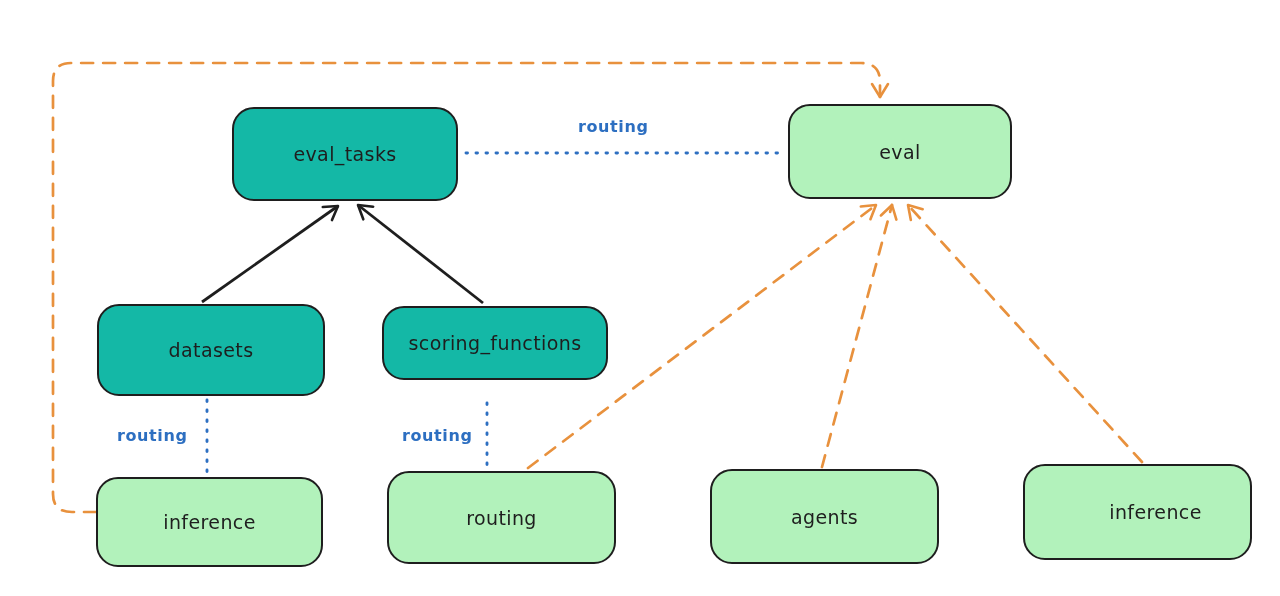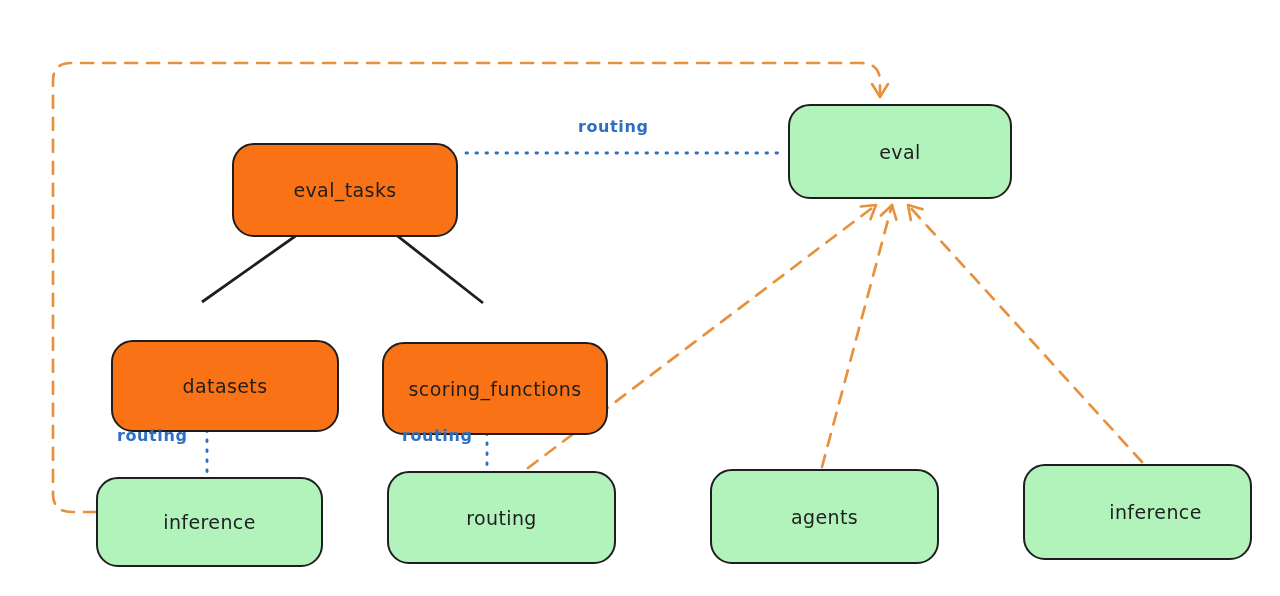--- a/index.html
+++ b/index.html
@@ -27,36 +27,36 @@
     box-sizing: border-box;
     border: 2.6px solid #1e1e1e;
     border-radius: 22px;
     display: flex;
     align-items: center;
     justify-content: center;
     font-size: 19px;
     letter-spacing: 0.4px;
     color: #1e1e1e;
   }
-  .node-blue  { background: #f97316; margin-top: 36px; }
+  .node-blue  { background: #14b8a6; }
   .node-green { background: #b2f2bb; align-items: center; }
 
   .routing-label {
     position: absolute;
     color: #2d6fc1;
     font-weight: 600;
     font-size: 16px;
     letter-spacing: 0.6px;
   }
 
   
   #n-eval-tasks        { left: 232px;  top: 107px; width: 226px; height: 94px; }
   #n-eval              { left: 788px;  top: 104px; width: 224px; height: 95px; }
-  #n-datasets          { left: 111px;   top: 304px; width: 228px; height: 92px; }
-  #n-scoring-functions { left: 382px;  top: 306px; width: 226px; height: 93px; }
+  #n-datasets          { left: 97px;   top: 304px; width: 228px; height: 92px; }
+  #n-scoring-functions { left: 382px;  top: 306px; width: 226px; height: 74px; }
   #n-datasetio         { left: 96px;   top: 477px; width: 227px; height: 90px; }
   #n-scoring           { left: 387px;  top: 471px; width: 229px; height: 93px; }
   #n-agents            { left: 710px;  top: 469px; width: 229px; height: 95px; }
   #n-inference         { left: 1023px; top: 464px; width: 229px; height: 96px; padding-left: 36px; }
 
   #routing-label-1 { left: 578px; top: 117px; }
   #routing-label-2 { left: 117px; top: 426px; }
   #routing-label-3 { left: 402px; top: 426px; }
 </style>
 </head>

